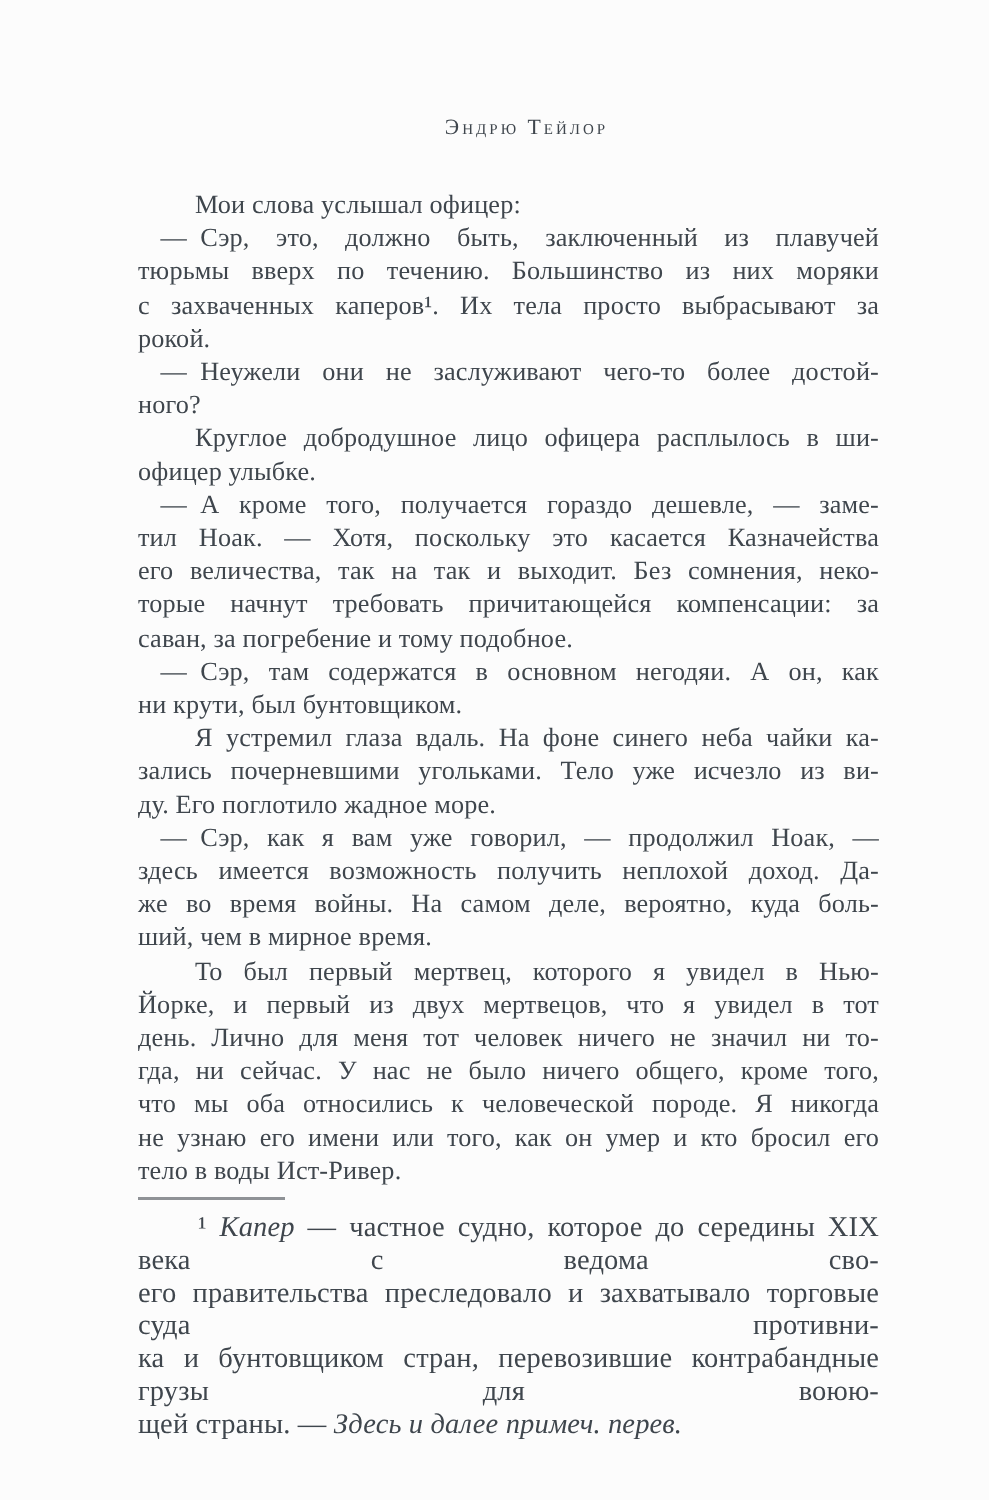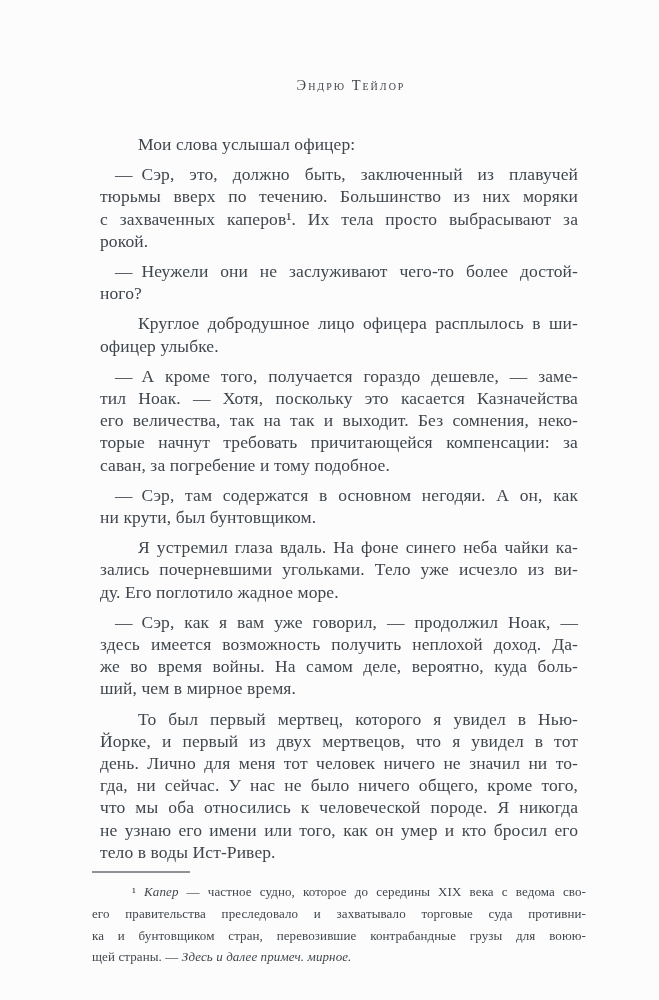--- a/index.html
+++ b/index.html
@@ -31,40 +31,40 @@
     font-variant-caps: small-caps;
     padding-left: 12px;
     color: var(--ink, #3f464d);
   }
   .column {
     position: absolute;
     left: 92px;
     top: 125px;
     width: 494px;
   }
-  .para { margin: 8px; }
+  .para { margin: 0; }
   .line {
     font-size: 17.5px;
     line-height: 22.2px;
     text-align: justify;
     text-align-last: justify;
     letter-spacing: 0.1px;
     min-height: 22.2px;
   }
   .line.last { text-align-last: left; }
   .line.first { text-indent: 38px; }
   .line.first.dlg { text-indent: 15px; }
   .divider {
     width: 98px;
     height: 2px;
     background: var(--divider, #8f9296);
     margin: 7px 0 8px 0;
   }
   .footnote .line {
-    font-size: 13px;
+    font-size: 19px;
     line-height: 21.8px;
     min-height: 21.8px;
   }
   .footnote .line.first { text-indent: 40px; }
   .it { font-style: italic; }
 </style>
 </head>
 <body>
 
 <div class="page">
@@ -119,16 +119,16 @@
           <div class="line"><span>что мы оба относились к человеческой породе. Я никогда</span></div>
           <div class="line"><span>не узнаю его имени или того, как он умер и кто бросил его</span></div>
           <div class="line last"><span>тело в воды Ист-Ривер.</span></div>
         </div>
       </div>
     <div class="divider"></div>
     <div class="footnote">
         <div class="line first"><span>¹ </span><span class="it">Капер</span><span> — частное судно, которое до середины XIX века с ведома сво-</span></div>
         <div class="line"><span>его правительства преследовало и захватывало торговые суда противни-</span></div>
         <div class="line"><span>ка и бунтовщиком стран, перевозившие контрабандные грузы для воюю-</span></div>
-        <div class="line last"><span>щей страны. — </span><span class="it">Здесь и далее примеч. мирное.</span></div>
+        <div class="line last"><span>щей страны. — </span><span class="it">Здесь и далее примеч. перев.</span></div>
       </div>
   </div>
 </div>
 
 </body></html>

